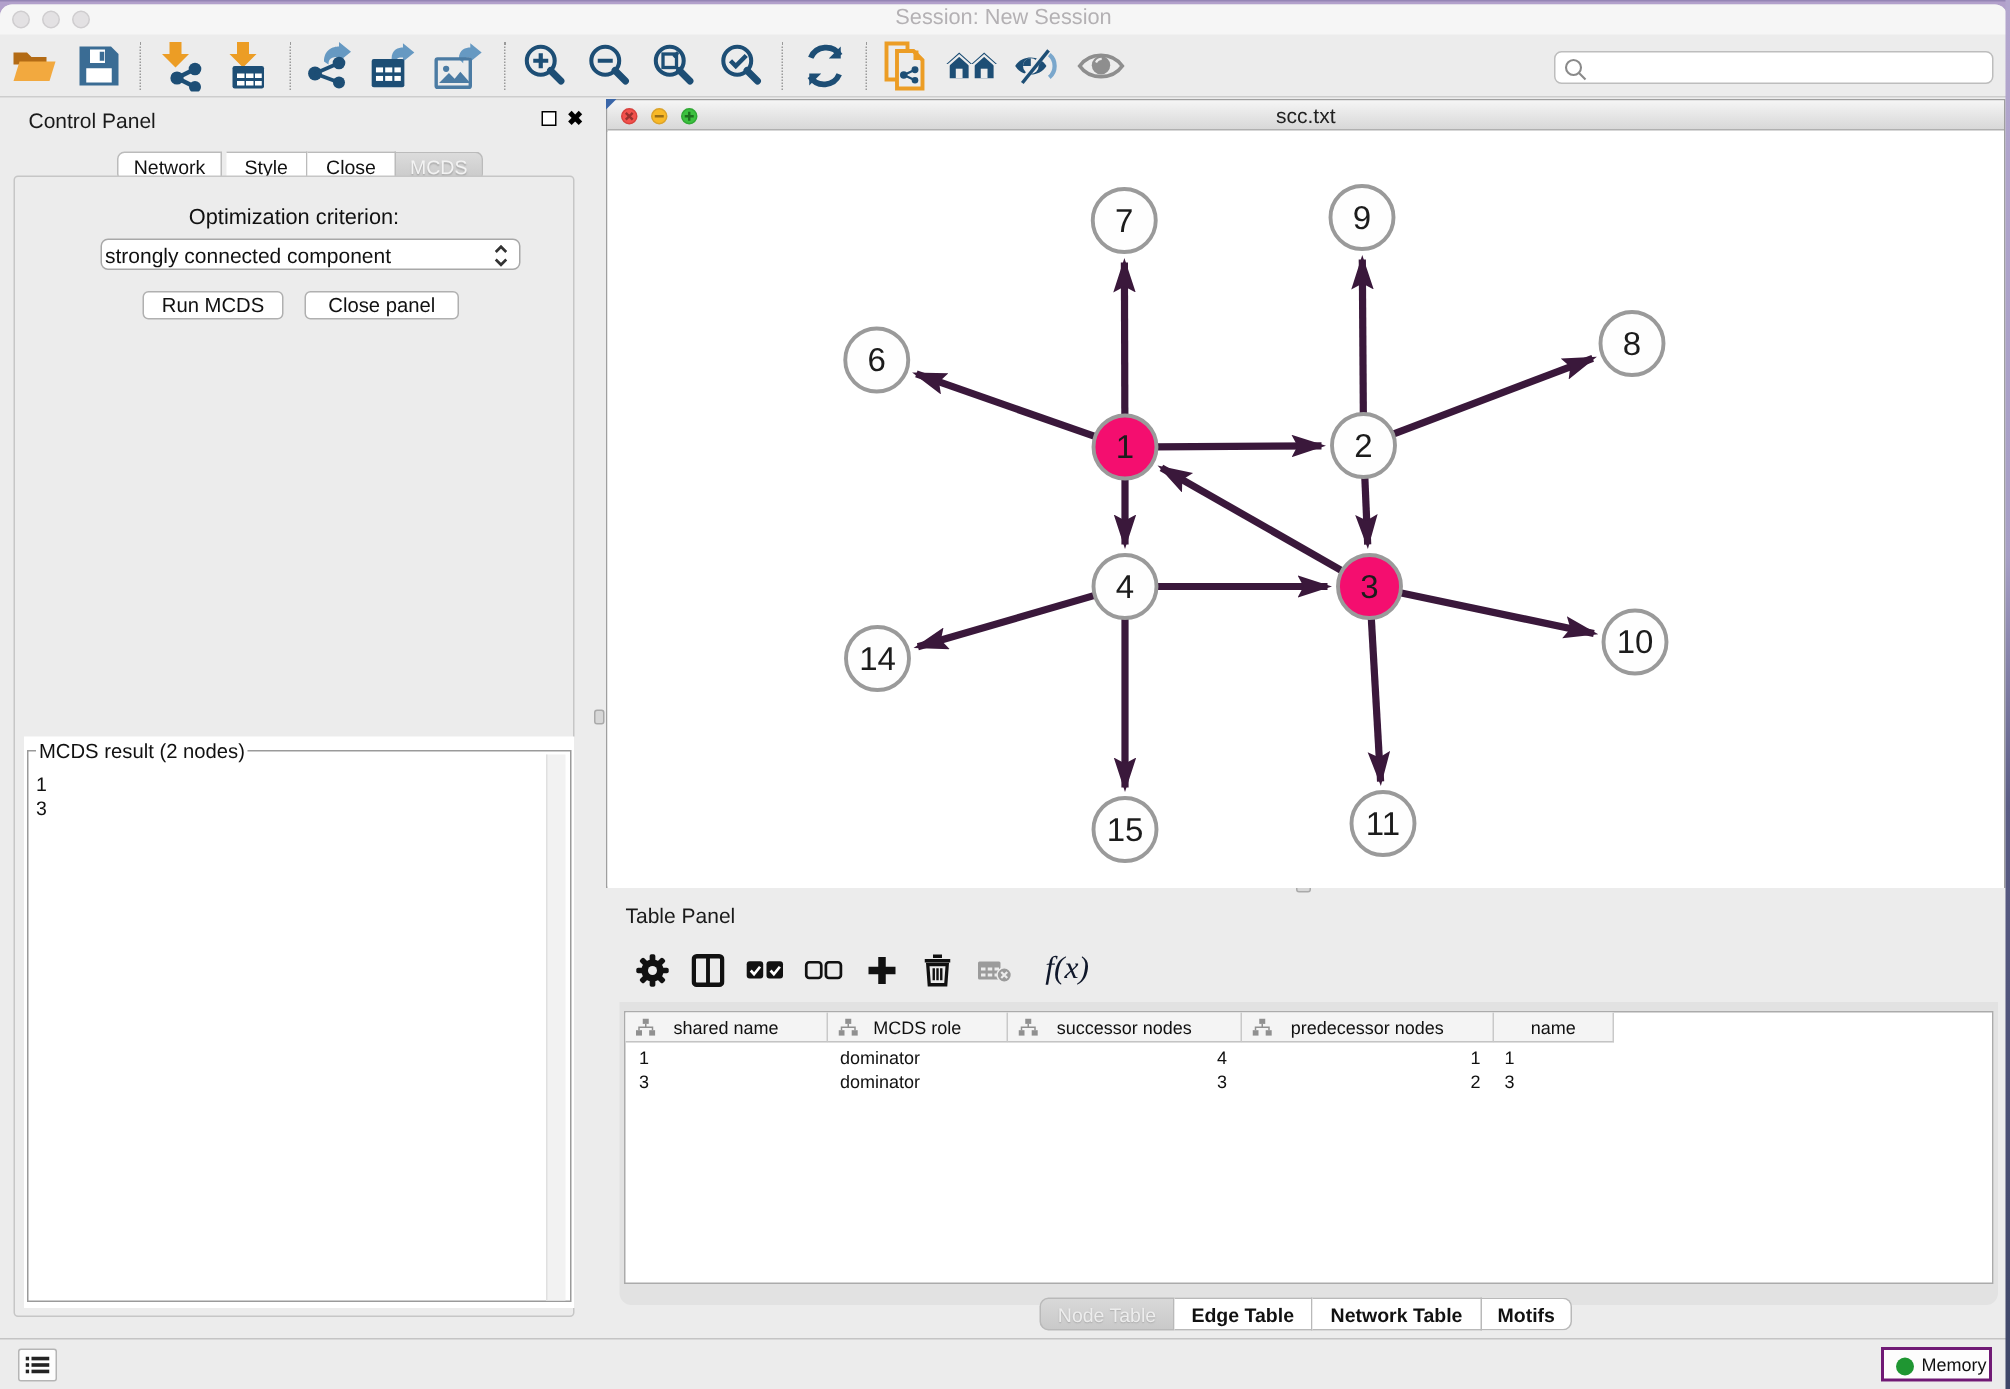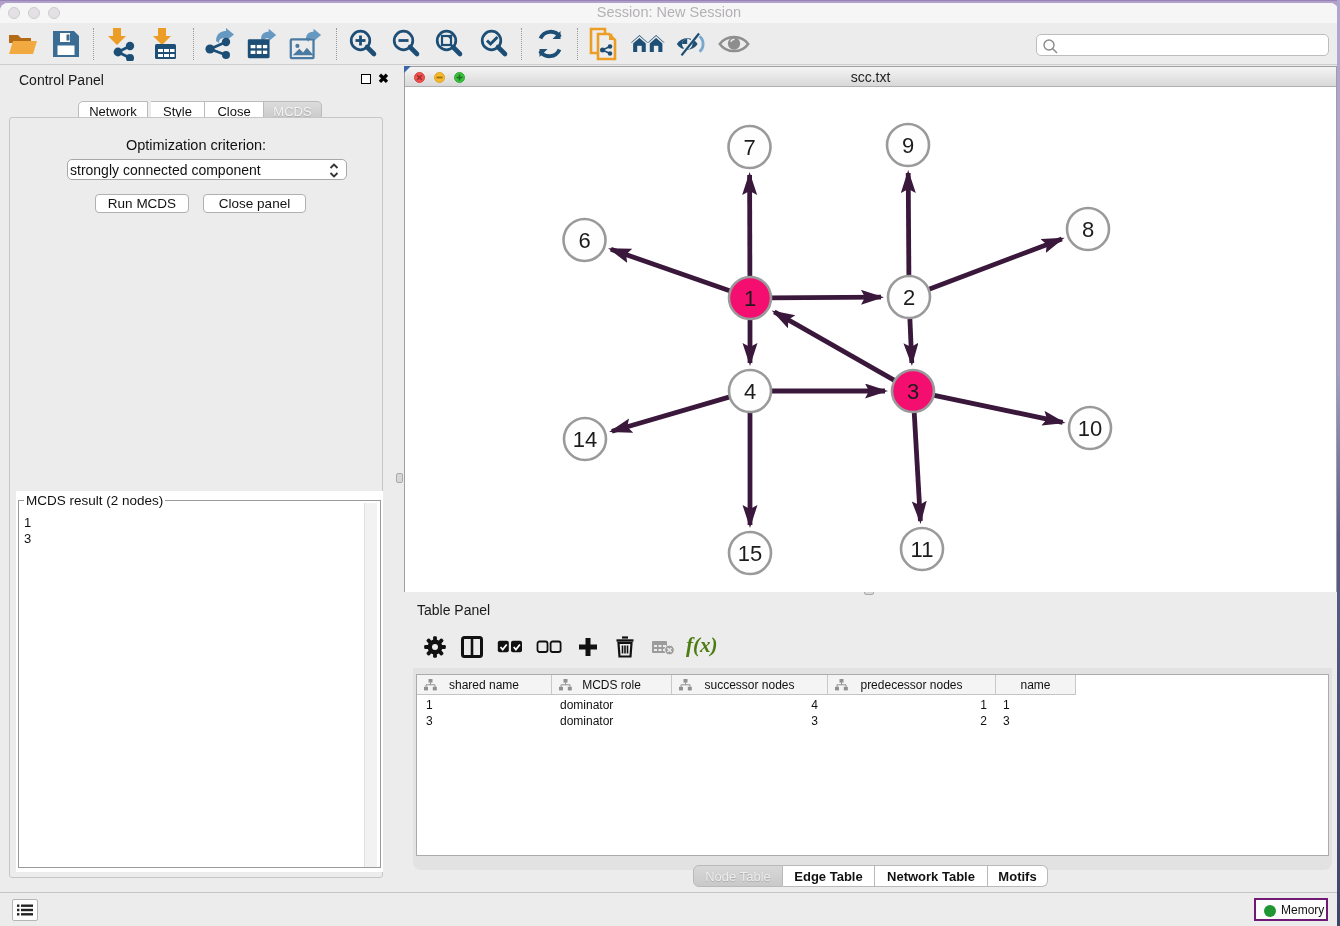--- a/index.html
+++ b/index.html
@@ -443,21 +443,21 @@
 <rect x="3" y="7" width="3" height="2" fill="#ececec"></rect>
             <rect x="7.5" y="7" width="3" height="2" fill="#ececec"></rect>
             <rect x="12" y="7" width="3" height="2" fill="#ececec"></rect>
 <rect x="3" y="11" width="3" height="2" fill="#ececec"></rect>
             <rect x="7.5" y="11" width="3" height="2" fill="#ececec"></rect>
             <rect x="12" y="11" width="3" height="2" fill="#ececec"></rect>
 <circle cx="18.5" cy="12" r="4.8" fill="#9b9b9b" stroke="#ececec" stroke-width="1"></circle>
 <path d="M16.5,10 l4,4 m0,-4 l-4,4" stroke="#ececec" stroke-width="1.5"></path>
 </svg>
         </div>
-<div style="position:absolute; left:282px; top:36px; width:40px; height:28px; font-family:'Liberation Serif',serif; font-style:italic; font-size:21px; color:#4d7c0f; text-align:left;font-weight:bold;">f(x)</div>
+<div style="position:absolute; left:282px; top:36px; width:40px; height:28px; font-family:'Liberation Serif',serif; font-style:italic; font-size:21px; color:#0f172a; text-align:right;">f(x)</div>
     </div>
   </div>
   <div id="statusbar">
     <div id="listbtn">
         <svg width="16" height="12" viewBox="0 0 16 12" style="position:absolute;left:4px;top:4px;">
 <g fill="#222">
             <rect x="0" y="0.5" width="2.4" height="2.4"></rect>
             <rect x="0" y="4.8" width="2.4" height="2.4"></rect>
             <rect x="0" y="9.1" width="2.4" height="2.4"></rect>
 <rect x="4" y="0.5" width="12" height="2.4"></rect>

